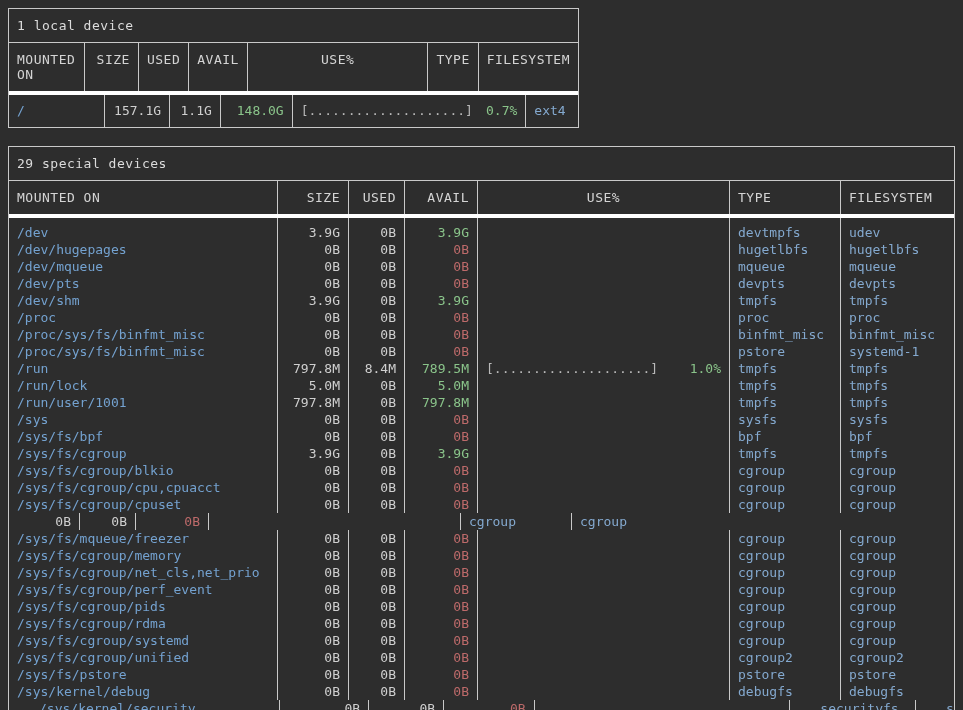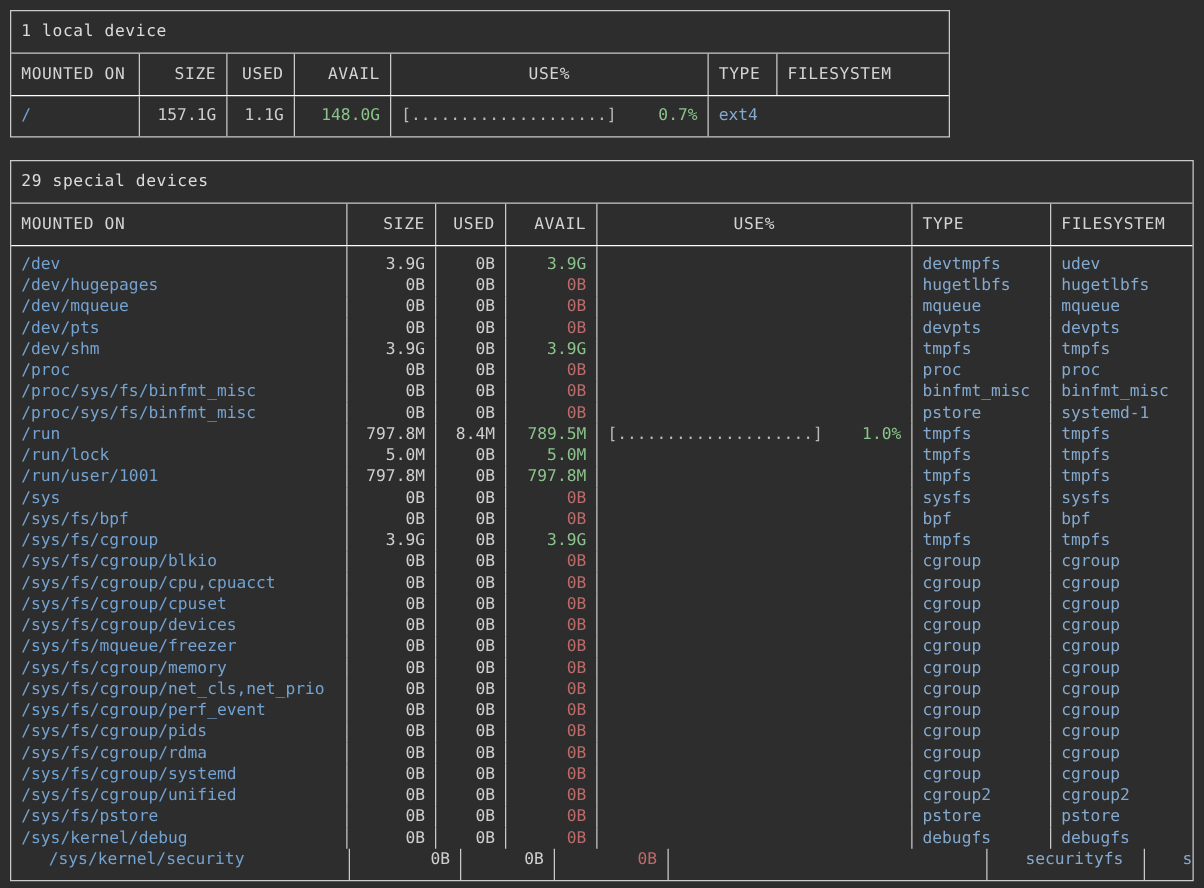--- a/index.html
+++ b/index.html
@@ -15,31 +15,31 @@
     height: 710px;
     box-sizing: border-box;
     padding: 8px;
     background: #2d2d2d;
   }
   .tbl {
     border: 1px solid #c9c9c9;
     box-sizing: border-box;
     background: #2d2d2d;
   }
-  .tbl-local { width: 752px; }
+  .tbl-local { width: 571px; }
   .tbl-special { width: 947px; margin-top: 18px; }
 
   .tbl-title {
     padding: 9px 8px;
     border-bottom: 1px solid #c9c9c9;
     color: #dcdcdc;
     line-height: 15px;
     letter-spacing: 0.5px;
   }
-  .hdr-row { display: flex; border-bottom: 1px solid #ffffff; }
+  .hdr-row { display: flex; border-bottom: 4px solid #ffffff; }
   .hcell {
     padding: 9px 8px;
     line-height: 15px;
     color: #d4d4d4;
     box-sizing: border-box;
     letter-spacing: 0.5px;
   }
   .row { display: flex; }
   .cell {
     padding: 0 8px;
@@ -274,21 +274,20 @@
         <div class="row">
           <div class="cell c-mount mount">/sys/fs/cgroup/cpuset</div>
           <div class="cell c-size num">0B</div>
           <div class="cell c-used num">0B</div>
           <div class="cell c-avail num avail-zero">0B</div>
           <div class="cell c-use use">&nbsp;</div>
           <div class="cell c-type typ">cgroup</div>
           <div class="cell c-fs typ">cgroup</div>
         </div>
         <div class="row">
-          <div class="cell c-mount mount">/sys/fs/cgroup/devices</div>
           <div class="cell c-size num">0B</div>
           <div class="cell c-used num">0B</div>
           <div class="cell c-avail num avail-zero">0B</div>
           <div class="cell c-use use">&nbsp;</div>
           <div class="cell c-type typ">cgroup</div>
           <div class="cell c-fs typ">cgroup</div>
         </div>
         <div class="row">
           <div class="cell c-mount mount">/sys/fs/mqueue/freezer</div>
           <div class="cell c-size num">0B</div>

